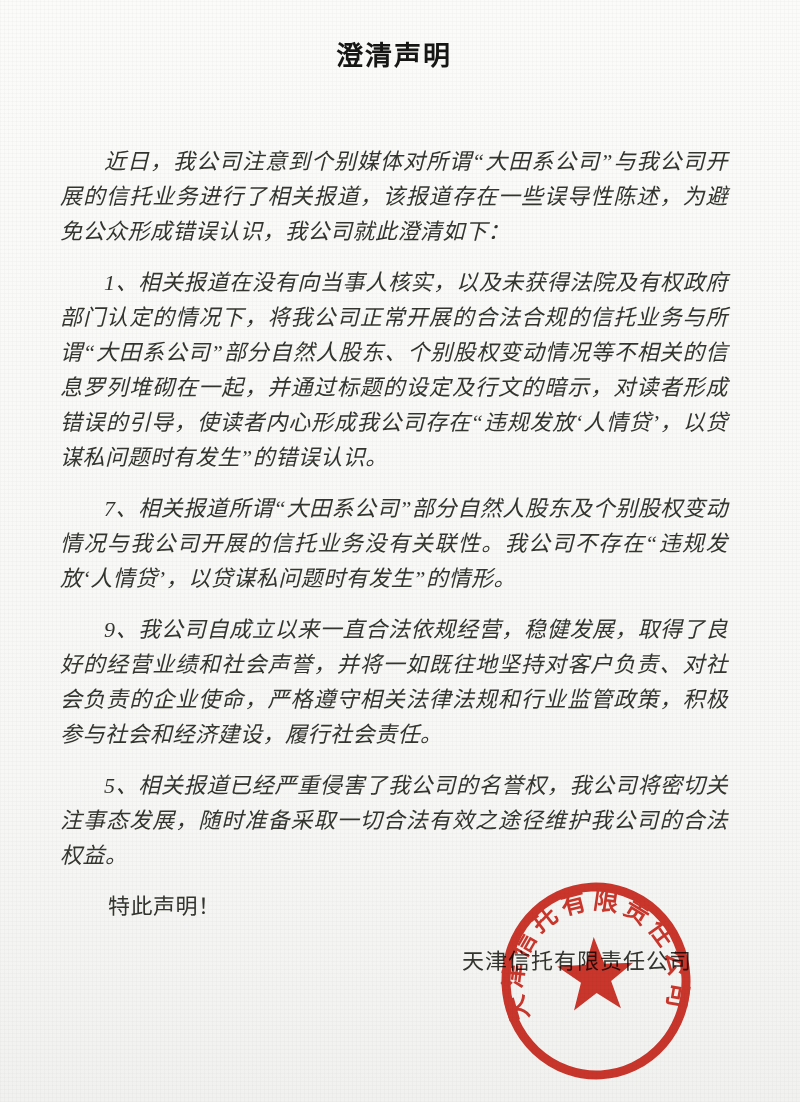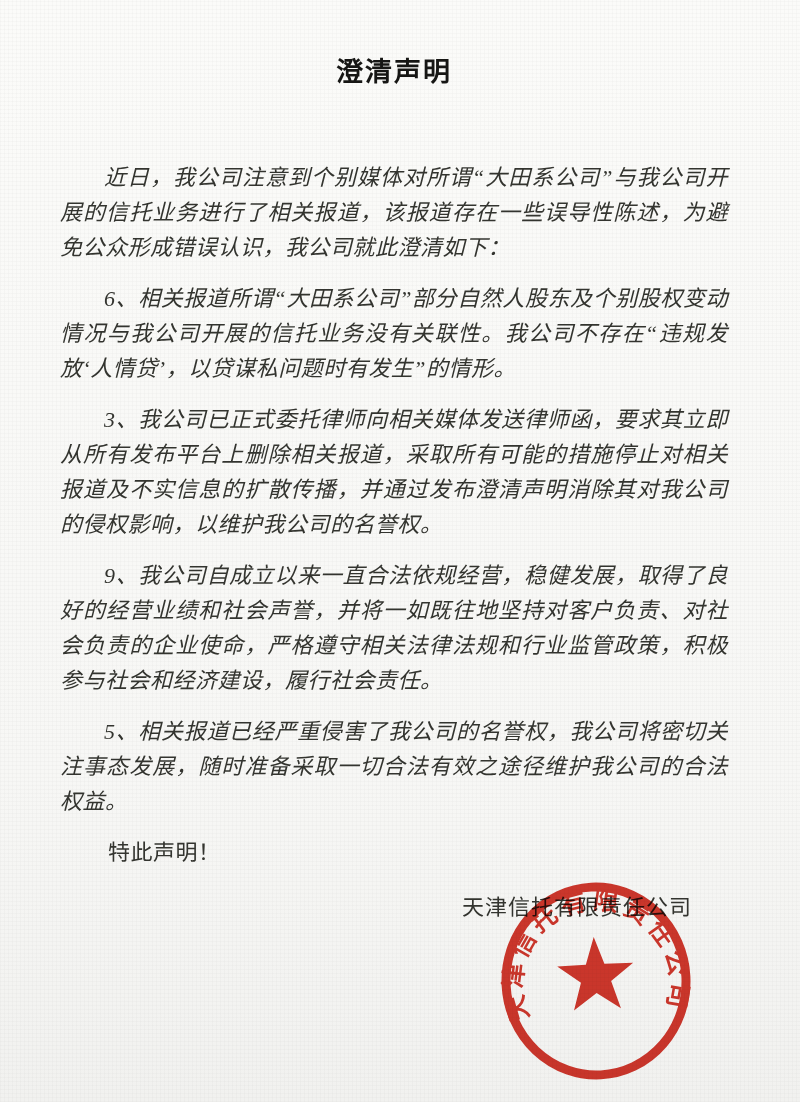--- a/index.html
+++ b/index.html
@@ -17,21 +17,21 @@
       repeating-linear-gradient(0deg, rgba(120,120,118,0.035) 0 1px, transparent 1px 4px),
       repeating-linear-gradient(90deg, rgba(120,120,118,0.035) 0 1px, transparent 1px 4px),
       linear-gradient(180deg, #fbfbf9 0%, #f7f7f5 70%, #f1f1ef 100%);
     overflow: hidden;
     font-family: "Liberation Serif", "DejaVu Serif", serif;
     color: #33342f;
     box-sizing: border-box;
     padding: 36px 72px 0 60px;
   }
   .doc-title {
-    margin: 16px 0 68px 0;
+    margin: 0 0 68px 0;
     text-align: center;
     font-family: "Liberation Sans", "DejaVu Sans", sans-serif;
     font-weight: 800;
     font-size: 27px;
     line-height: 40px;
     color: #161614;
     letter-spacing: 2px;
   }
   p.body-para {
     margin: 0 0 16px 0;
@@ -74,22 +74,22 @@
   .seal-wrap svg { display: block; width: 100%; height: 100%; }
 </style>
 </head>
 <body>
 
 <div class="page">
 
   <h1 class="doc-title">澄清声明</h1>
 
   <p class="body-para">近日，我公司注意到个别媒体对所谓“大田系公司”与我公司开展的信托业务进行了相关报道，该报道存在一些误导性陈述，为避免公众形成错误认识，我公司就此澄清如下：</p>
-  <p class="body-para">6、相关报道所谓“大田系公司”部分自然人股东及个别股权变动情况与我公司开展的信托业务没有关联性。我公司不存在“违规发放‘人情贷’，以贷谋私问题时有发生”的情形。</p>
-  <p class="body-para">3、我公司已正式委托律师向相关媒体发送律师函，要求其立即从所有发布平台上删除相关报道，采取所有可能的措施停止对相关报道及不实信息的扩散传播，并通过发布澄清声明消除其对我公司的侵权影响，以维护我公司的名誉权。</p>
+  <p class="body-para">1、相关报道在没有向当事人核实，以及未获得法院及有权政府部门认定的情况下，将我公司正常开展的合法合规的信托业务与所谓“大田系公司”部分自然人股东、个别股权变动情况等不相关的信息罗列堆砌在一起，并通过标题的设定及行文的暗示，对读者形成错误的引导，使读者内心形成我公司存在“违规发放‘人情贷’，以贷谋私问题时有发生”的错误认识。</p>
+  <p class="body-para">7、相关报道所谓“大田系公司”部分自然人股东及个别股权变动情况与我公司开展的信托业务没有关联性。我公司不存在“违规发放‘人情贷’，以贷谋私问题时有发生”的情形。</p>
   <p class="body-para">9、我公司自成立以来一直合法依规经营，稳健发展，取得了良好的经营业绩和社会声誉，并将一如既往地坚持对客户负责、对社会负责的企业使命，严格遵守相关法律法规和行业监管政策，积极参与社会和经济建设，履行社会责任。</p>
   <p class="body-para">5、相关报道已经严重侵害了我公司的名誉权，我公司将密切关注事态发展，随时准备采取一切合法有效之途径维护我公司的合法权益。</p>
 
   <p class="closing-para">特此声明！</p>
 
   <div class="signature-block">
     <div class="sig-company">天津信托有限责任公司</div>
 
   </div>
 

